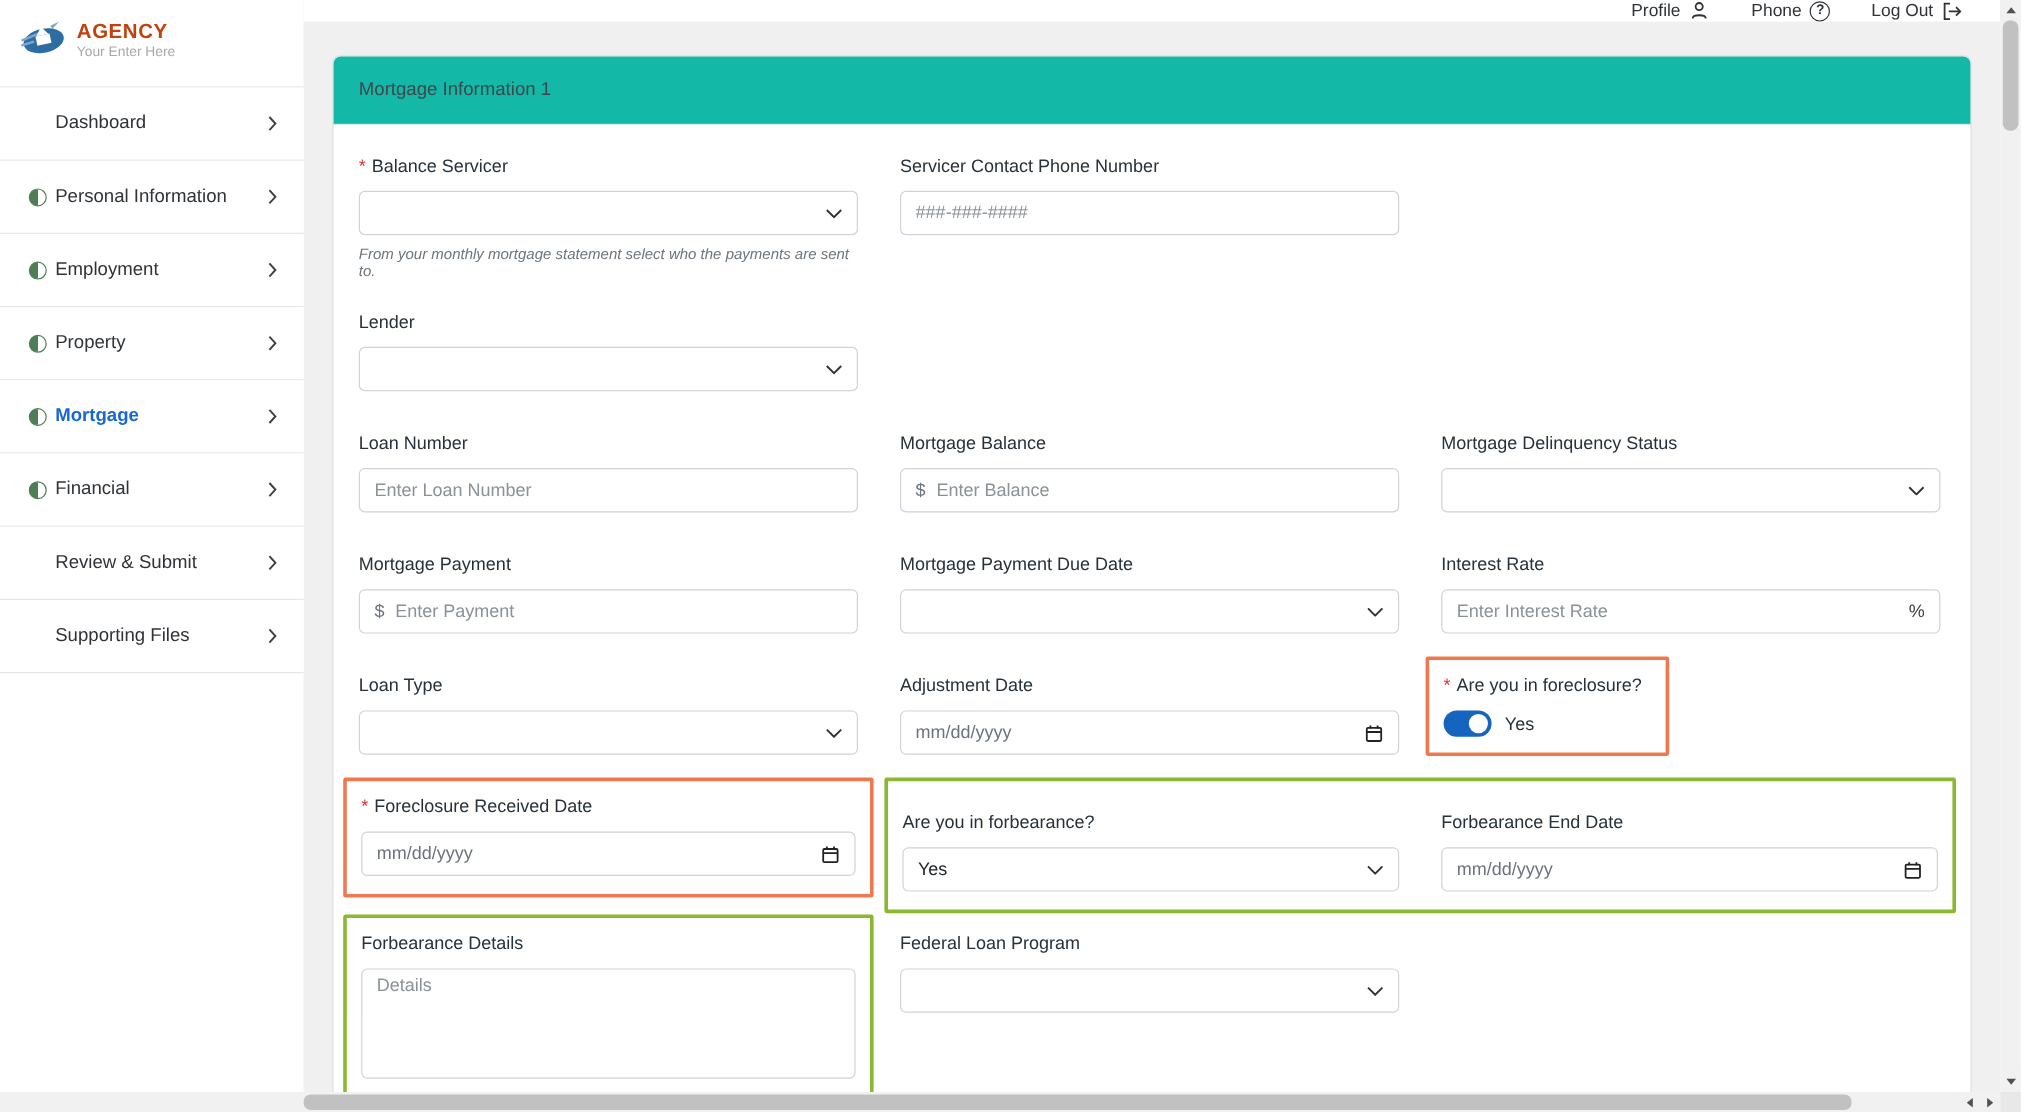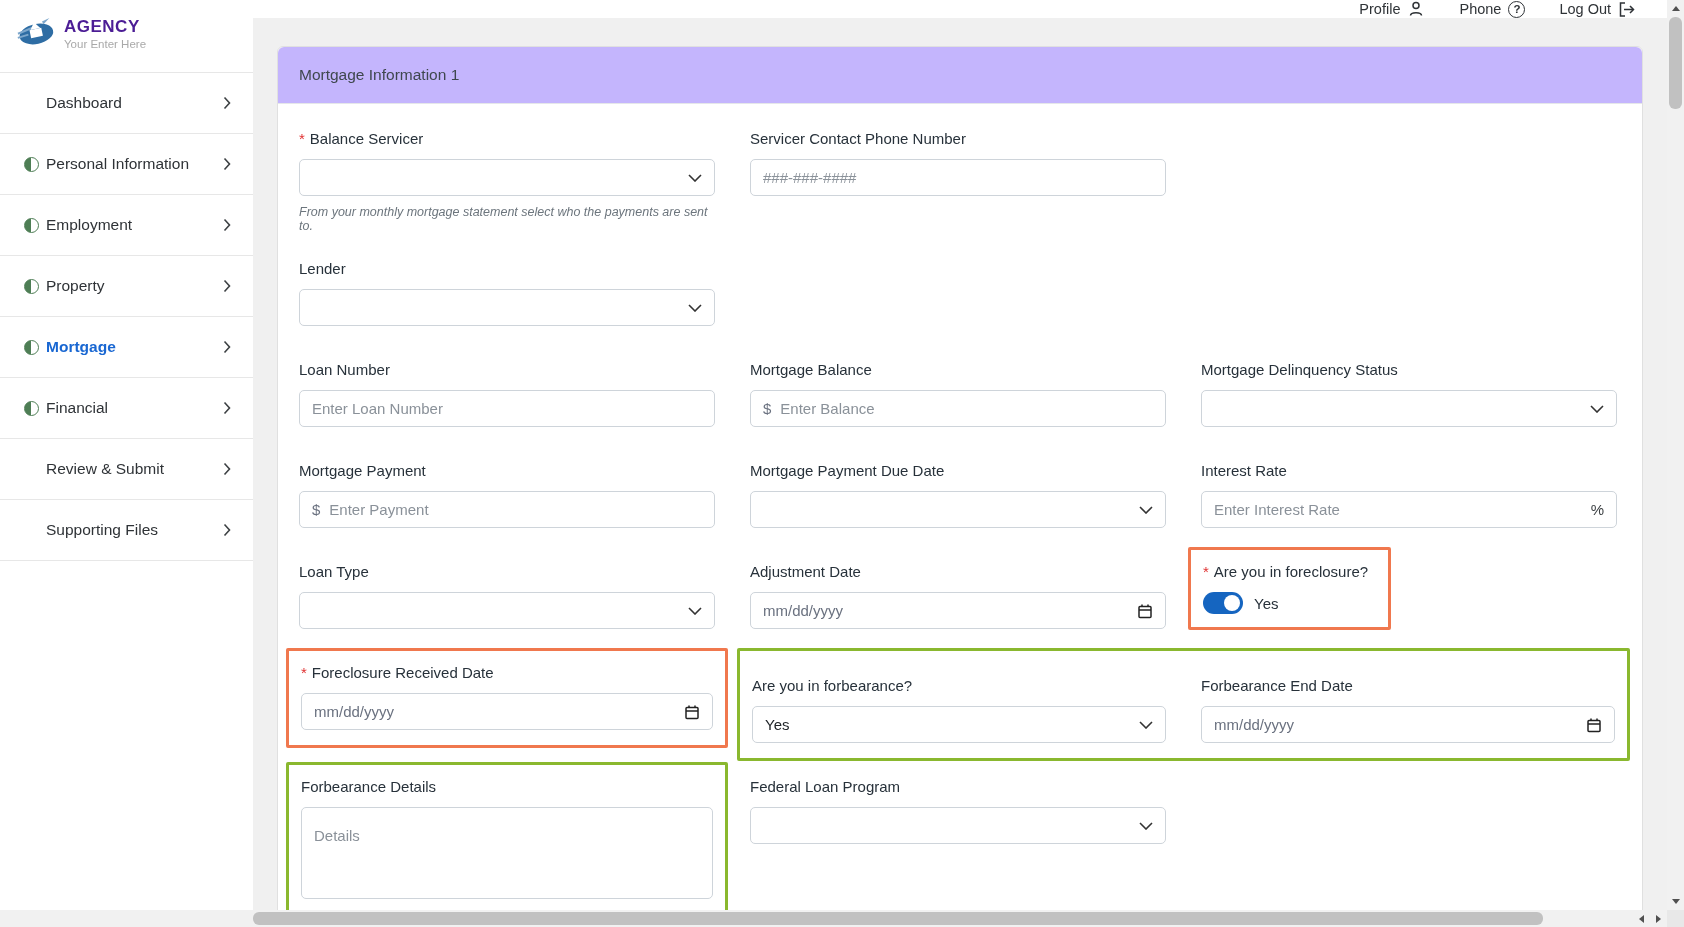--- a/index.html
+++ b/index.html
@@ -8,21 +8,21 @@
     font-family: "Liberation Sans", "DejaVu Sans", sans-serif;
     background:#ffffff; color:#212529; position:relative;
   }
   .app { display:flex; width:1667px; height:927px; }
 
   
   .sidebar { width:253px; background:#ffffff; flex:0 0 253px; }
   .logo { padding:14px 0 0 14px; height:66px; display:flex; align-items:flex-start; gap:6px; }
   .logo-icon { width:44px; height:36px; flex:0 0 44px; }
   .logo-text { line-height:1.05; padding-top:4px; }
-  .logo-title { font-size:17px; font-weight:700; letter-spacing:0.5px; color:#4c1d95; }
+  .logo-title { font-size:17px; font-weight:700; letter-spacing:0.5px; color:#c2410c; }
   .logo-sub { font-size:11.5px; color:#a9a9a9; margin-top:2px; }
   .nav { border-top:1px solid #e7e7e7; margin-top:6px; }
   .nav-item {
     height:61px; display:flex; align-items:center; position:relative;
     border-bottom:1px solid #e7e7e7; cursor:pointer; padding-left:46px;
     font-size:15.5px; color:#2f3337; background:#fff;
   }
   .nav-item .p-icon {
     position:absolute; left:24px; width:15px; height:15px; border-radius:50%;
     border:1.6px solid #4e7e55;
@@ -32,21 +32,21 @@
   .nav-item.active { color:#1967d2; font-weight:700; }
 
   
   .content { flex:1; background:#f0f0f0; display:flex; flex-direction:column; min-width:0; }
   .topbar { height:66px; background:#ffffff; display:flex; align-items:center; justify-content:flex-end; gap:34px; padding-right:30px; }
   .top-action { display:flex; align-items:center; gap:7px; font-size:14.5px; color:#2f3337; cursor:pointer; }
   .q-circle { width:17px; height:17px; border:1.4px solid #2f3337; border-radius:50%; font-size:11.5px; font-weight:700;
               display:flex; align-items:center; justify-content:center; color:#2f3337; }
 
   .panel { margin:28px 24px 0 24px; background:#ffffff; border:1px solid #e0e0e0; border-radius:6px; }
-  .panel-header { background:#c4b5fd; border-bottom:1px solid #e5e7ea; border-radius:6px 6px 0 0; padding:19px 21px; }
+  .panel-header { background:#14b8a6; border-bottom:1px solid #e5e7ea; border-radius:6px 6px 0 0; padding:19px 21px; }
   .panel-title { font-size:15.5px; font-weight:500; color:#3f474e; }
   .panel-body { padding:24px 25px 40px 21px; }
 
   .form-row { display:grid; grid-template-columns:1fr 1fr 1fr; column-gap:35px; margin-bottom:33px; }
   .form-row.tight { margin-bottom:25px; }
   .fld-label { display:flex; gap:5px; font-size:15px; color:#27313a; margin-bottom:10px; line-height:21px; }
   .req { color:#e03131; }
   .help-text { margin-top:9px; font-size:12.5px; font-style:italic; color:#6c757d; }
 
   .ctrl {
@@ -57,21 +57,21 @@
   .ctrl input::placeholder { color:#8a9199; opacity:1; }
   .select-box { justify-content:space-between; cursor:pointer; }
   .select-value { flex:1; }
   .placeholder { color:#6b7280; }
   .prefix { color:#6b7280; margin-right:9px; }
   .suffix { color:#3c4043; margin-left:9px; }
   .date-box { justify-content:space-between; cursor:text;gap:40px; }
 
   textarea.details {
     width:100%; height:92px; border:1px solid #ced4da; border-radius:5px; resize:none;
-    font:inherit; font-size:15px; padding:19px 12px; color:#000000; outline:none; display:block;
+    font:inherit; font-size:15px; padding:5px 12px; color:#000000; outline:none; display:block;
   }
   textarea.details::placeholder { color:#8a9199; opacity:1; }
 
   
   .hl-orange { border:3px solid #f0784e; }
   .hl-green { border:3px solid #8ab82f; }
   .hl-box { border-radius:2px; padding:11px 12px 15px 12px; margin:-14px -13px -18px -13px; }
   .hl-box.fit { display:inline-block; margin:-14px 0 -10px -13px; padding:11px 20px 13px 12px; }
   .hl-box.span2 { grid-column:2 / 4; }
   .inner-grid { display:grid; grid-template-columns:1fr 1fr; column-gap:35px;margin-top:13px; }

